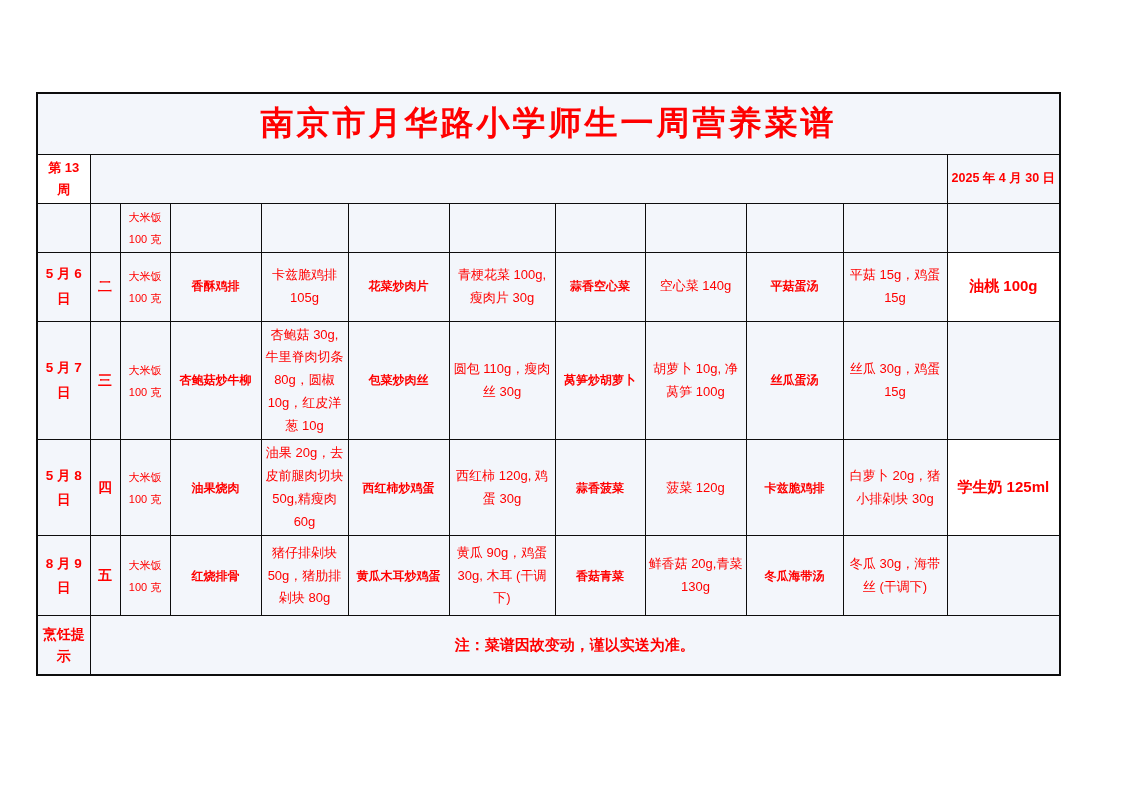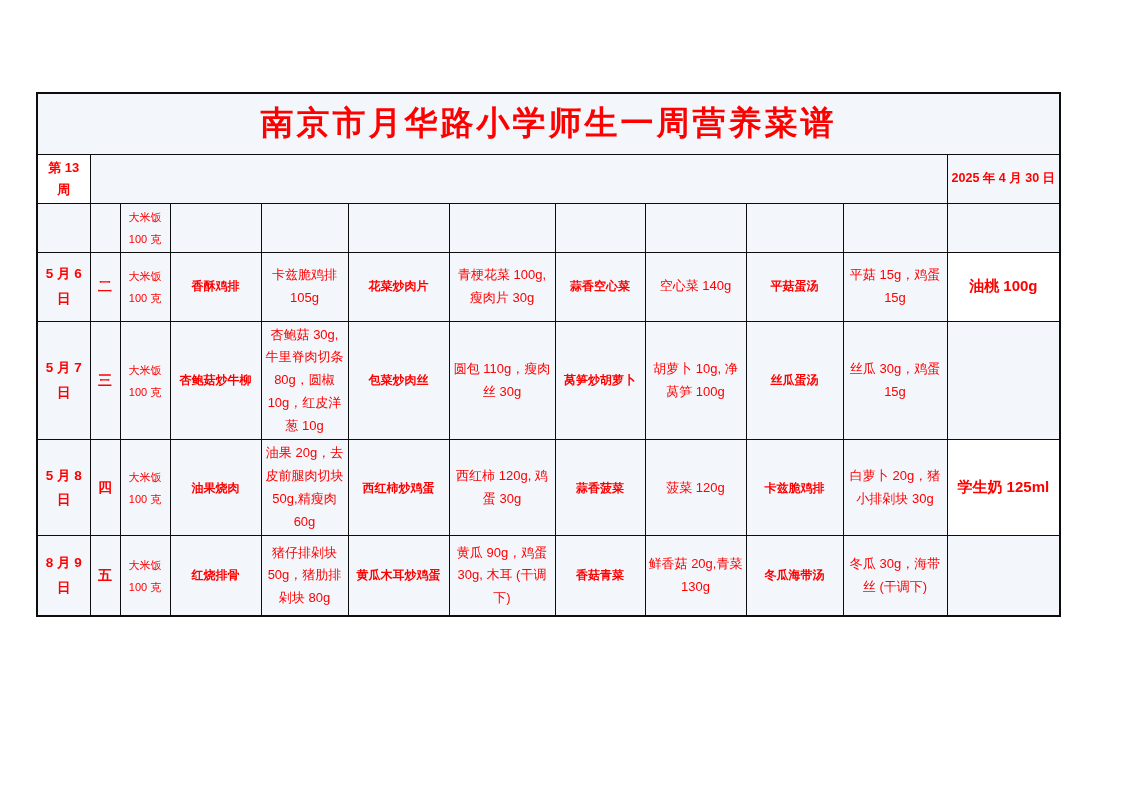--- a/index.html
+++ b/index.html
@@ -139,15 +139,19 @@
       <td class="c-qty">猪仔排剁块 50g，猪肋排剁块 80g</td>
       <td class="c-name">黄瓜木耳炒鸡蛋</td>
       <td class="c-qty">黄瓜 90g，鸡蛋 30g, 木耳 (干调下)</td>
       <td class="c-name">香菇青菜</td>
       <td class="c-qty">鲜香菇 20g,青菜 130g</td>
       <td class="c-name">冬瓜海带汤</td>
       <td class="c-qty">冬瓜 30g，海带丝 (干调下)</td>
       <td class="c-fruit"></td>
     </tr>
 
+    <tr style="height:59px">
+      <td class="cook-cell">烹饪提示</td>
+      <td colspan="11" class="note-cell">注：菜谱因故变动，谨以实送为准。</td>
+    </tr>
   </tbody>
     </table>
 </div>
 
 </body></html>

